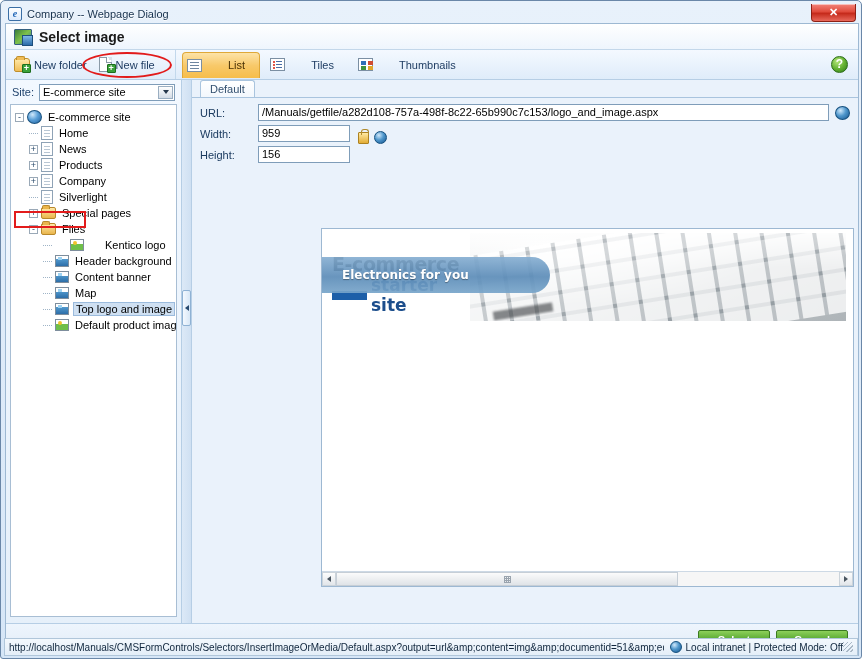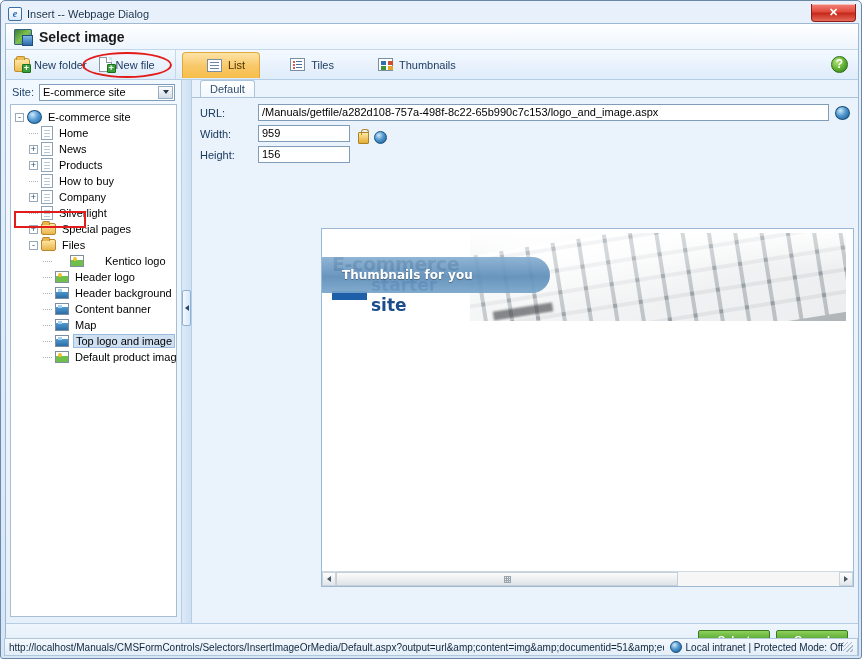--- a/index.html
+++ b/index.html
@@ -191,26 +191,27 @@
 
   
   #toolbar-views {
     display: flex; align-items: center;
     padding-left: 6px; height: 100%;
     flex: 1;
   }
   .viewbtn {
     display: flex; align-items: center;
     height: 26px;
-    padding: 0 14px 0 24px;
+    padding: 0 14px 0 4px;
     margin-right: 6px;
     font-size: 11px;
     color: #1f3d63;
     cursor: pointer;
     border-radius: 4px 4px 0 0;
+    gap: 20px;
   }
   .viewbtn.active {
     background: linear-gradient(180deg,#fde3a7 0%, #f8c96a 50%, #f6bd4a 100%);
     border: 1px solid #dfa838;
     border-bottom: none;
     color: #4a3206;
   }
   .ico-list, .ico-tiles, .ico-thumbs {
     width: 15px; height: 13px;
     margin-right: 6px;
@@ -686,21 +687,21 @@
       repeating-linear-gradient(135deg,#aab8c6 0 1px, transparent 1px 3px);
   }
 </style>
 </head>
 <body>
 
 <div id="window">
 
   <div id="titlebar">
     <div class="ie-icon">e</div>
-    <div class="title-text">Insert -- Webpage Dialog</div>
+    <div class="title-text">Company -- Webpage Dialog</div>
     <div id="close-btn">✕</div>
   </div>
 
   <div id="app">
 
     <div id="app-header">
       <div class="hdr-icon"></div>
       <div class="hdr-title">Select image</div>
     </div>
 
@@ -769,25 +770,20 @@
                 <span class="expander">+</span>
                 <span class="ico-page"></span>
                 <span class="tlabel">News</span>
               </div>
               <div class="tnode" style="padding-left: 18px;">
                 <span class="expander">+</span>
                 <span class="ico-page"></span>
                 <span class="tlabel">Products</span>
               </div>
               <div class="tnode" style="padding-left: 18px;">
-                <span class="dotlead"></span>
-                <span class="ico-page"></span>
-                <span class="tlabel">How to buy</span>
-              </div>
-              <div class="tnode" style="padding-left: 18px;">
                 <span class="expander">+</span>
                 <span class="ico-page"></span>
                 <span class="tlabel">Company</span>
               </div>
               <div class="tnode" style="padding-left: 18px;">
                 <span class="dotlead"></span>
                 <span class="ico-page"></span>
                 <span class="tlabel">Silverlight</span>
               </div>
               <div class="tnode" style="padding-left: 18px;">
@@ -797,25 +793,20 @@
               </div>
               <div class="tnode" style="padding-left: 18px;">
                 <span class="expander">-</span>
                 <span class="ico-tfolder"></span>
                 <span class="tlabel">Files</span>
               </div>
               <div class="tnode" style="padding-left: 32px; gap: 15px;">
                 <span class="dotlead"></span>
                 <span class="ico-img-green"></span>
                 <span class="tlabel">Kentico logo</span>
-              </div>
-              <div class="tnode" style="padding-left: 32px;">
-                <span class="dotlead"></span>
-                <span class="ico-img-green"></span>
-                <span class="tlabel">Header logo</span>
               </div>
               <div class="tnode" style="padding-left: 32px;">
                 <span class="dotlead"></span>
                 <span class="ico-img-blue"></span>
                 <span class="tlabel">Header background</span>
               </div>
               <div class="tnode" style="padding-left: 32px;">
                 <span class="dotlead"></span>
                 <span class="ico-img-blue"></span>
                 <span class="tlabel">Content banner</span>
@@ -885,21 +876,21 @@
               <div id="logo-line2">
                 <span id="logo-bar"></span>
                 <span>starter site</span>
               </div>
             </div>
             <div id="kbd-photo">
               <div class="shine"></div>
               <div class="keys"></div>
               <div class="darkkey"></div>
             </div>
-            <div id="slogan-pill">Thumbnails for you</div>
+            <div id="slogan-pill">Electronics for you</div>
           </div>
         </div>
 
         <div id="hscroll">
           <div class="sb-arrow">
               <span class="tri-l"></span>
             </div>
           <div id="hscroll-track">
             <div id="hscroll-thumb">
                 <span class="grip"></span>

